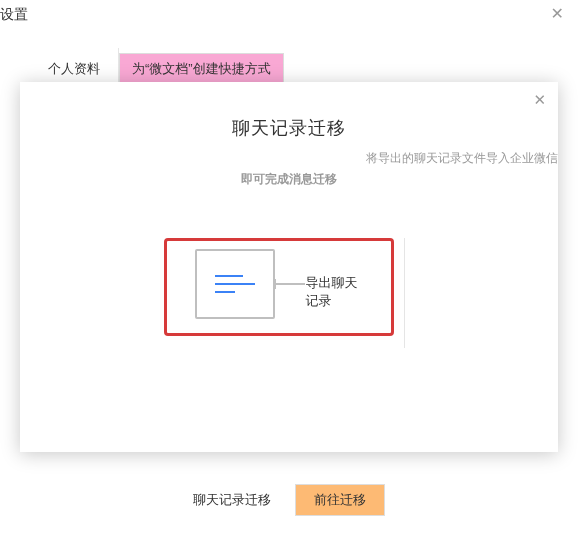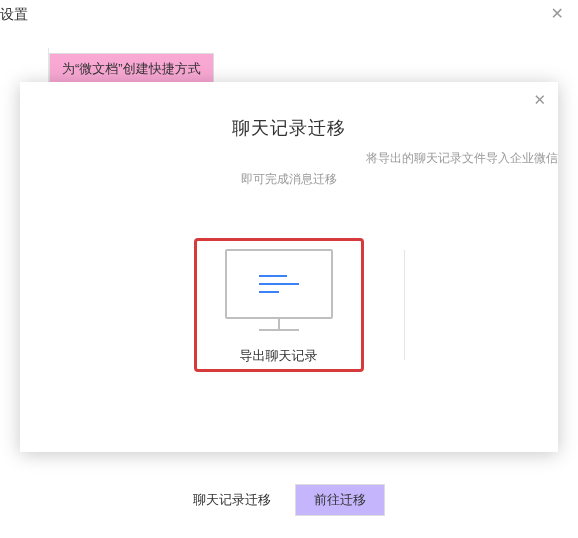--- a/index.html
+++ b/index.html
@@ -11,33 +11,33 @@
 
     .tabs-row { display: flex; align-items: center; padding: 18px 0 0 48px; }
     .tab { font-size: 13px; color: #333; }
     .tab-1 { padding-right: 18px; }
     .tab-divider { width: 1px; height: 42px; background: #e5e5e5; }
     .tab-2 { padding: 0 18px; }
     .tab-button { font-size: 13px; color: #333; padding: 6px 12px; border: 1px solid #ddd; background: #f9a8d4; cursor: pointer; }
 
     .bottom-row { position: absolute; bottom: 22px; left: 0; right: 0; display: flex; align-items: center; justify-content: center; gap: 24px; }
     .bottom-label { font-size: 13px; color: #333; }
-    .bottom-button { font-size: 13px; color: #333; padding: 6px 18px; border: 1px solid #ddd; background: #c4b5fd; cursor: pointer; }
+    .bottom-button { font-size: 13px; color: #333; padding: 6px 18px; border: 1px solid #ddd; background: #fdba74; cursor: pointer; }
 
     .dialog { position: absolute; left: 20px; top: 82px; width: 538px; height: 370px; background: #fff; box-shadow: 0 2px 18px rgba(0,0,0,0.22); }
     .dialog-close { position: absolute; right: 12px; top: 10px; font-size: 15px; color: #999; cursor: pointer; line-height: 1; }
     .dialog-title { text-align: center; font-size: 18px; color: #333; margin-top: 34px; letter-spacing: 1px; }
     .dialog-sub1 { text-align: right; font-size: 12px; color: #999; margin-top: 10px; }
-    .dialog-sub2 { text-align: center; font-size: 12px; color: #999; margin-top: 4px; }
+    .dialog-sub2 { text-align: center; font-size: 12px; color: #999; margin-top: 4px; font-weight: bold; }
 
     .options { display: flex; align-items: flex-start; justify-content: center; margin-top: 50px; gap: 0; }
     .option { width: 230px; display: flex; flex-direction: column; align-items: center; cursor: pointer; }
     .option-label { font-size: 13px; color: #333; margin-top: 16px; }
 
-    .highlight-box { border: 3px solid #d63a3a; border-radius: 4px; padding: 8px 28px 4px 28px; display: flex; flex-direction: column; align-items: center; }
+    .highlight-box { border: 3px solid #d63a3a; border-radius: 4px; padding: 8px 28px 14px 28px; display: flex; flex-direction: row; align-items: center; }
 
     .monitor { width: 108px; height: 70px; border: 2px solid #bfbfbf; border-radius: 2px; display: flex; align-items: center; justify-content: center; }
     .stand-neck { width: 2px; height: 10px; background: #bfbfbf; }
     .stand-base { width: 40px; height: 2px; background: #bfbfbf; }
 
     .export-lines { display: flex; flex-direction: column; gap: 6px; align-items: flex-start; }
     .export-lines .line1 { width: 28px; height: 2px; background: #3b82f6; }
     .export-lines .line2 { width: 40px; height: 2px; background: #3b82f6; }
     .export-lines .line3 { width: 20px; height: 2px; background: #3b82f6; }
 
@@ -45,20 +45,21 @@
   </style>
 </head>
 <body>
 
 <div class="header">
   <div class="header-title">设置</div>
   <div class="header-close">✕</div>
 </div>
 
 <div class="tabs-row">
+  <div class="tab tab-1">个人资料</div>
   <div class="tab-divider"></div>
   <button class="tab-button">为“微文档”创建快捷方式</button>
 </div>
 
 <div class="bottom-row">
   <div class="bottom-label">聊天记录迁移</div>
   <button class="bottom-button">前往迁移</button>
 </div>
 
 <div class="dialog">

